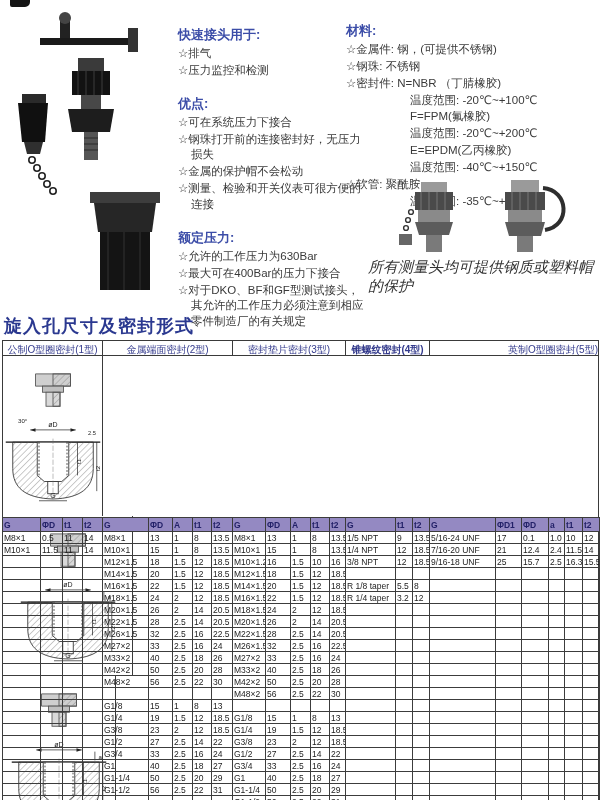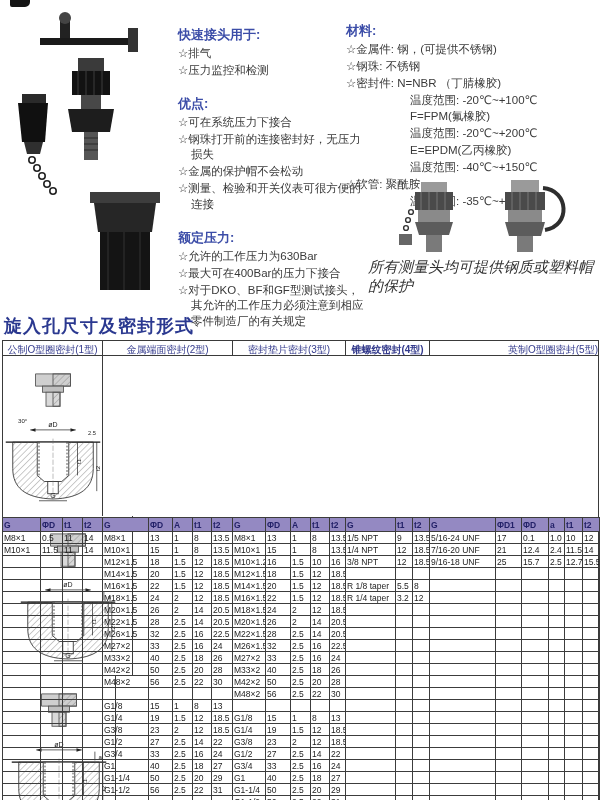--- a/index.html
+++ b/index.html
@@ -445,21 +445,21 @@
         <td>1.5</td>
         <td>10</td>
         <td>16</td>
         <td>3/8 NPT</td>
         <td>12</td>
         <td>18.5</td>
         <td>9/16-18 UNF</td>
         <td>25</td>
         <td>15.7</td>
         <td>2.5</td>
-        <td>12.7</td>
+        <td>16.3</td>
         <td>15.5</td>
       </tr>
       <tr>
         <td></td>
         <td></td>
         <td></td>
         <td></td>
         <td>M14×1.5</td>
         <td>20</td>
         <td>1.5</td>

